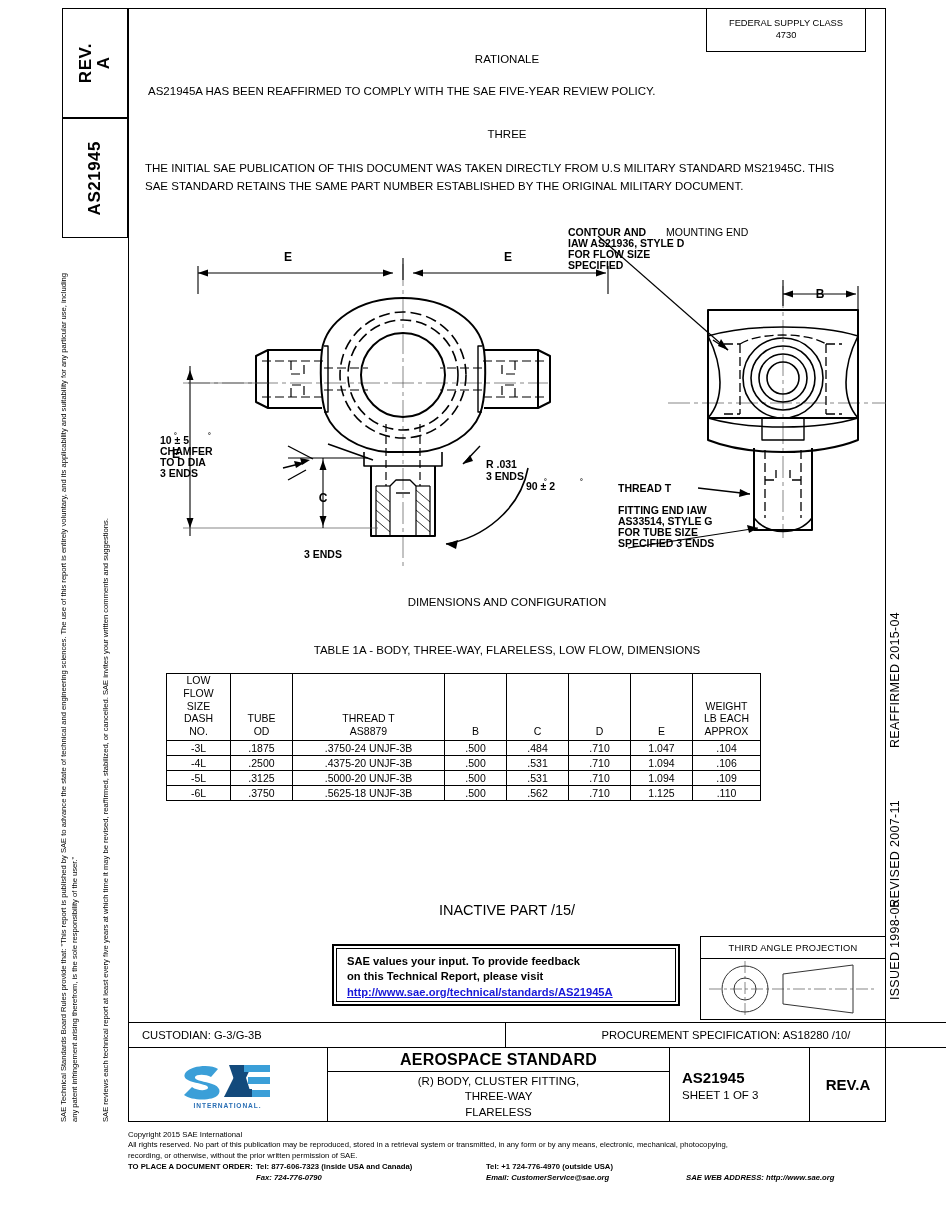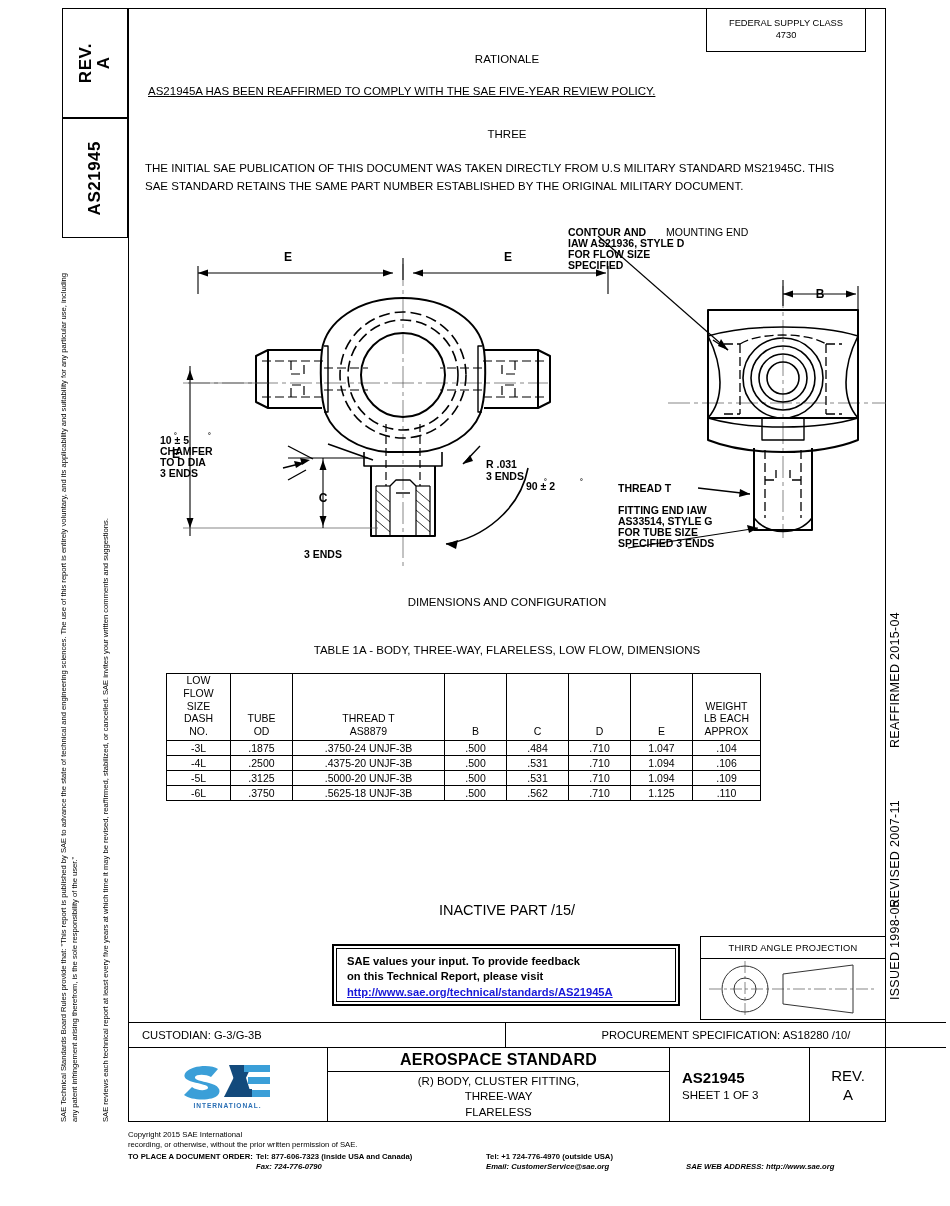--- a/index.html
+++ b/index.html
@@ -57,21 +57,21 @@
     position: absolute; left: 706px; top: 8px; width: 160px; height: 44px;
     border-left: 1.3px solid #000; border-right: 1.3px solid #000;
     border-bottom: 1.3px solid #000;
     display: flex; flex-direction: column; align-items: center;
     justify-content: center; font-size: 9.3px; line-height: 1.25;
   }
 
   
   .ctr { position: absolute; text-align: center; }
   #rationale-h { left: 128px; top: 53px; width: 758px; font-size: 11.5px; }
-  #rationale-b { position:absolute; left: 148px; top: 83px; width: 700px; font-size: 11.5px; line-height: 1.5; text-decoration: underline; }
+  #rationale-b { position:absolute; left: 148px; top: 83px; width: 700px; font-size: 11.5px; line-height: 1.5; }
   #notice-h { left: 128px; top: 128px; width: 758px; font-size: 11.5px; }
   #notice-b { position:absolute; left: 145px; top: 160px; width: 710px; font-size: 11.5px; line-height: 1.55; }
 
   
   #drawing { position: absolute; left: 128px; top: 218px; width: 758px; height: 370px; }
   #drawing svg { display: block; }
 
   
   #fig-cap { left: 128px; top: 594px; width: 758px; font-size: 11.5px; line-height: 1.45; }
   #tbl-cap { left: 128px; top: 644px; width: 758px; font-size: 11.5px; }
@@ -142,23 +142,23 @@
     font-size: 16px; font-weight: bold; letter-spacing: .2px;
   }
   #tb-mid-bot { flex: 1; display: flex; flex-direction: column;
     align-items: center; justify-content: center;
     font-size: 11.5px; line-height: 1.36; }
   #tb-num { width: 140px; border-right: 1.5px solid #000;
     display: flex; flex-direction: column; justify-content: center;
     padding-left: 12px; }
   #tb-num-1 { font-size: 15px; font-weight: bold; }
   #tb-num-2 { font-size: 11.5px; margin-top: 3px; }
-  #tb-rev { flex: 1; display: flex; flex-direction: column;
+  #tb-rev { flex: 1; display: flex; flex-direction: row;
     align-items: center; justify-content: center;
-    font-size: 15px; font-weight: normal; line-height: 1.3; }
+    font-size: 15px; font-weight: bold; line-height: 1.3; }
 
   
   .sae-logo { position: relative; width: 92px; height: 44px; }
   .sae-logo svg { display:block; }
   .sae-intl { text-align: center; font-size: 6.6px; font-weight: bold;
      letter-spacing: .9px; color: #2a6fb5; margin-top: 1px; }
 
   
   #footer { position: absolute; left: 128px; top: 1130px; width: 770px;
     font-size: 7.7px; line-height: 1.36; }
@@ -563,20 +563,21 @@
       <div id="tb-num-2">SHEET 1 OF 3</div>
     </div>
     <div id="tb-rev">
       <div>REV.</div>
       <div>A</div>
     </div>
   </div>
 
   <div id="footer">
     <div>Copyright 2015 SAE International</div>
+    <div>All rights reserved. No part of this publication may be reproduced, stored in a retrieval system or transmitted, in any form or by any means, electronic, mechanical, photocopying,</div>
     <div>recording, or otherwise, without the prior written permission of SAE.</div>
     <div id="order-row">
       <div id="order-label">TO PLACE A DOCUMENT ORDER:</div>
       <div id="order-c1" class="bold">Tel: 877-606-7323 (inside USA and Canada)</div>
       <div id="order-c2" class="bold">Tel: +1 724-776-4970 (outside USA)</div>
     </div>
     <div id="order-r2">
       <div class="sp"></div>
       <div id="order-c1" class="bold">Fax: 724-776-0790</div>
       <div class="bold" style="width:200px">Email: CustomerService@sae.org</div>

